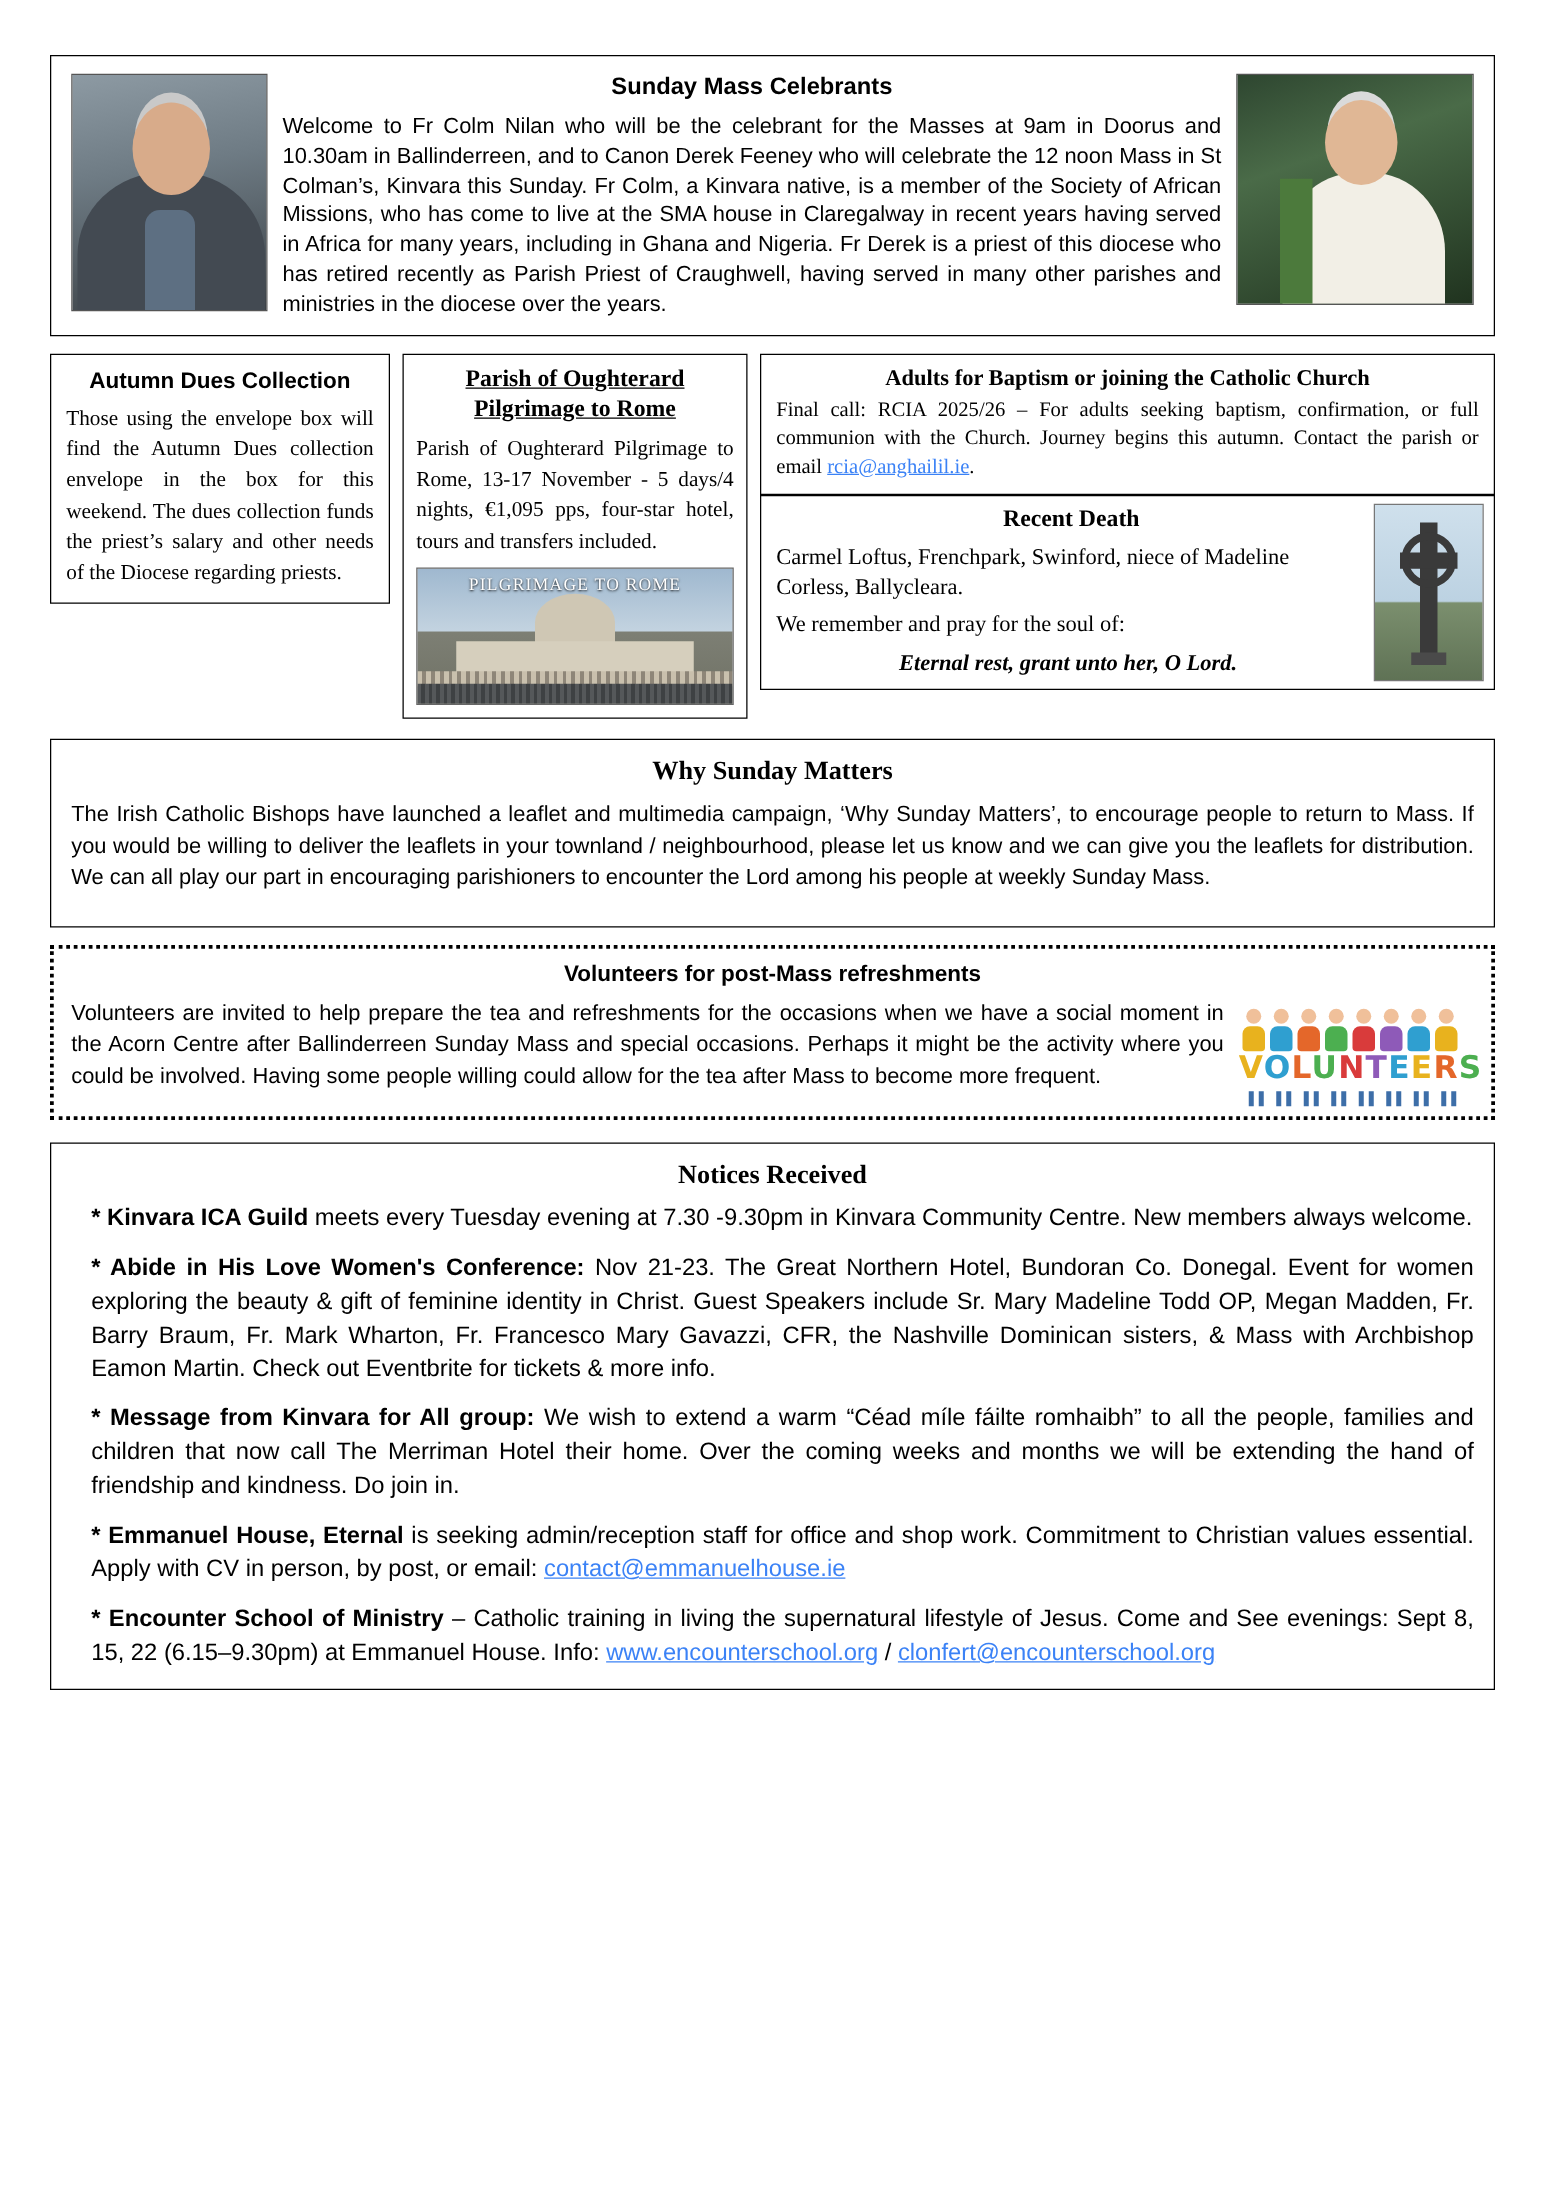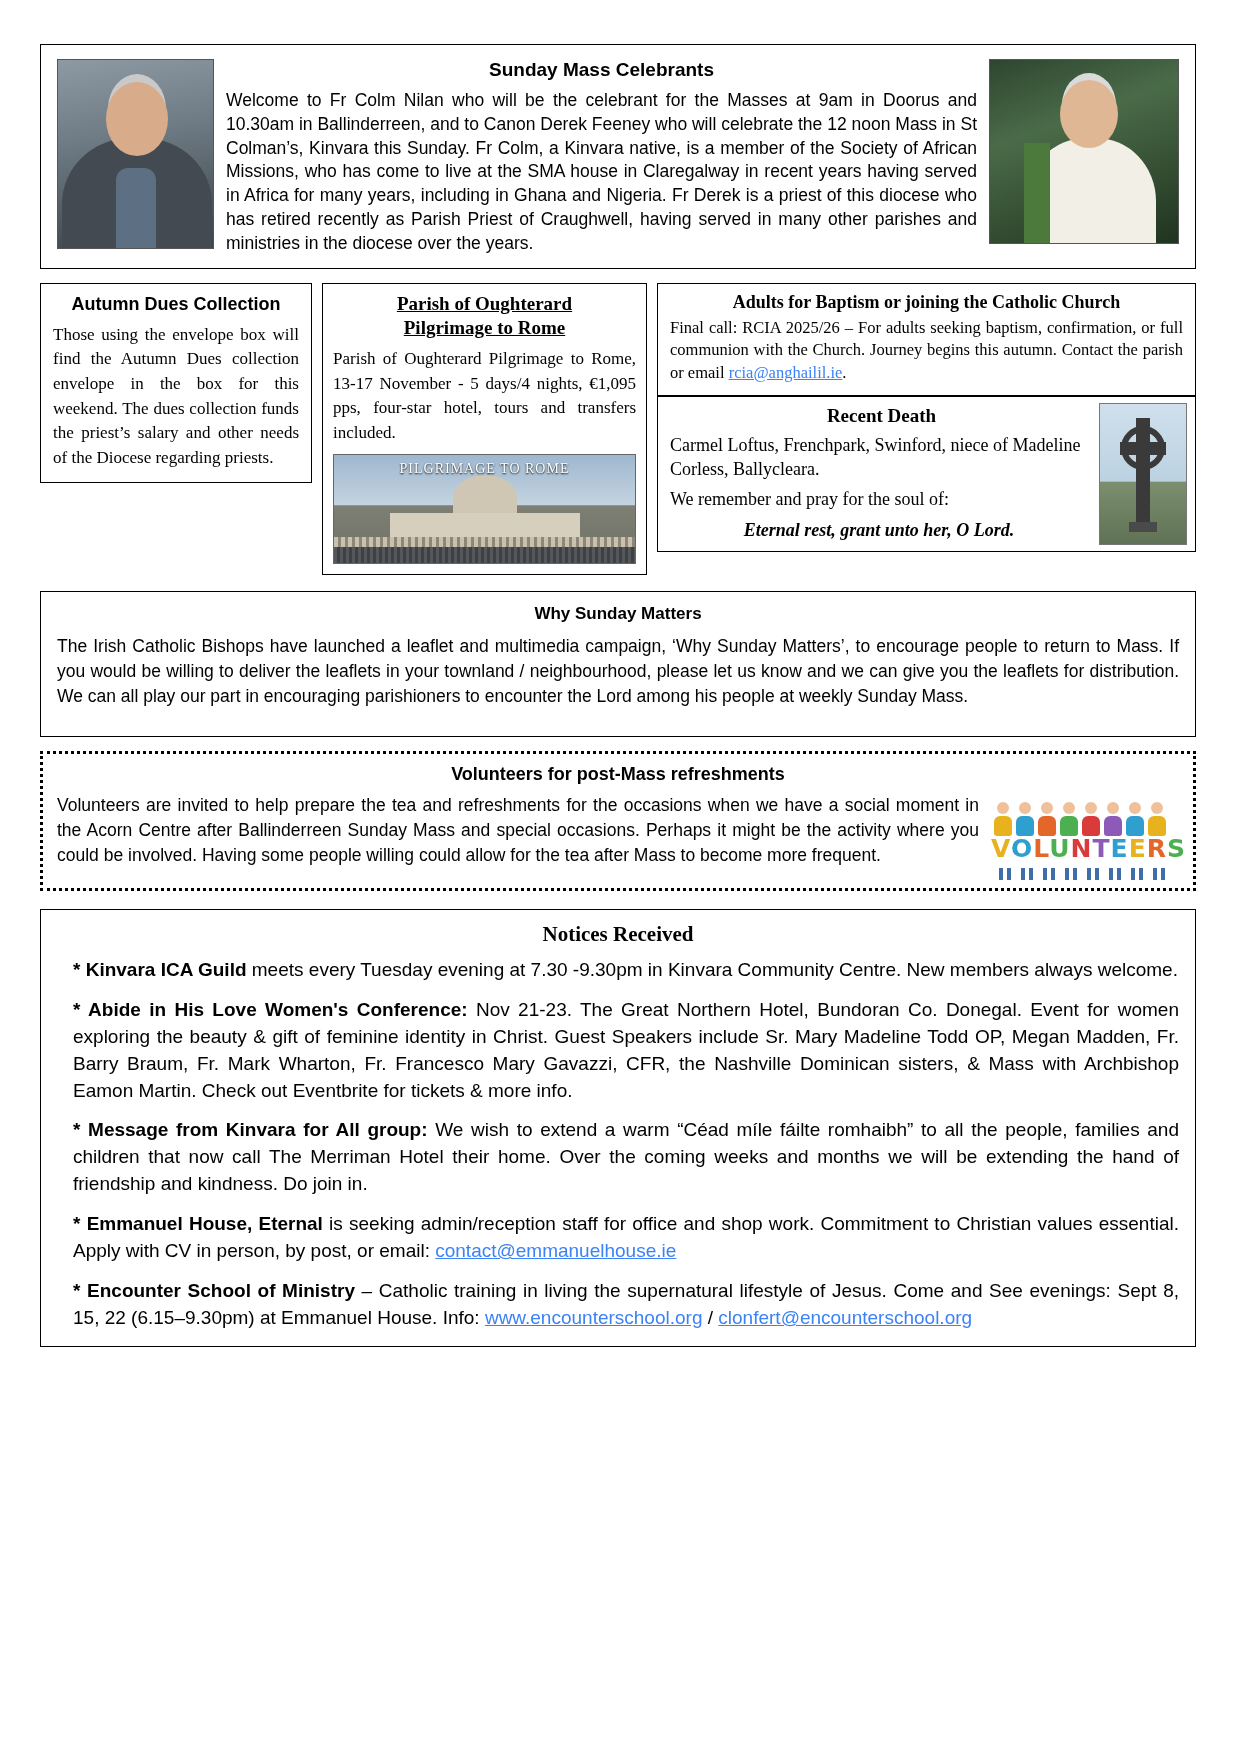--- a/index.html
+++ b/index.html
@@ -128,21 +128,21 @@
     margin-bottom: 8px;
   }
   #dues p {
     margin: 0;
     font-size: 17px;
     line-height: 1.45;
     text-align: justify;
     font-family: Liberation Serif, serif;
   }
   #pilgrimage {
-    width: 325px;
+    width: 276px;
     flex: none;
     padding: 8px 10px 10px 10px;
     font-family: "Liberation Serif", serif;
   }
   #pilgrimage .title {
     font-size: 19px;
     font-weight: bold;
     text-align: center;
     text-decoration: underline;
     line-height: 1.3;
@@ -268,24 +268,25 @@
     top: 8px;
     transform: translateX(-50%);
   }
 
   
   #why-sunday {
     margin-top: 16px;
     padding: 12px 16px 26px 16px;
   }
   #why-sunday .title {
-    font-size: 17px;
+    font-size: 21px;
     font-weight: bold;
     text-align: center;
     margin-bottom: 10px;
+    font-family: Liberation Serif, serif;
   }
   #why-sunday p {
     margin: 0;
     font-size: 17.5px;
     line-height: 1.45;
     text-align: justify;
   }
 
   
   #volunteers {

